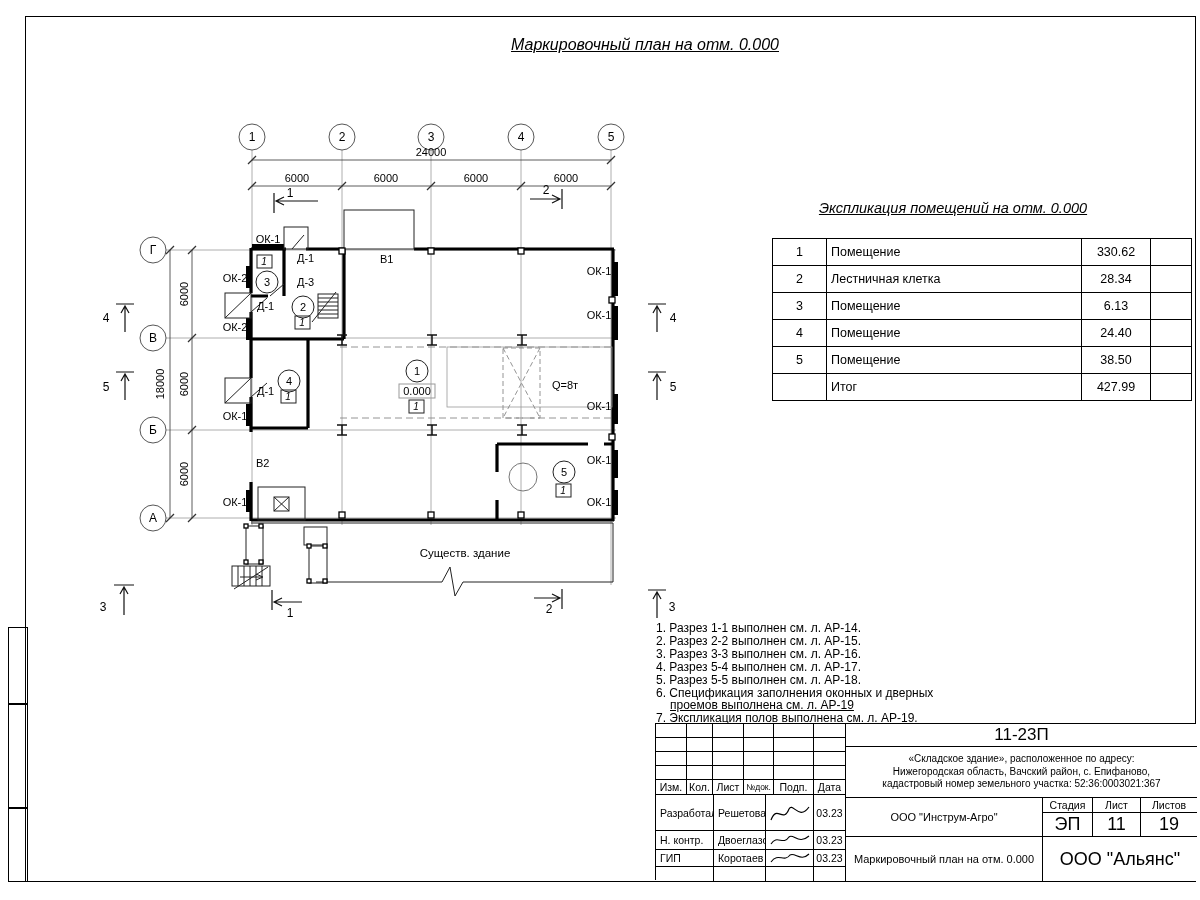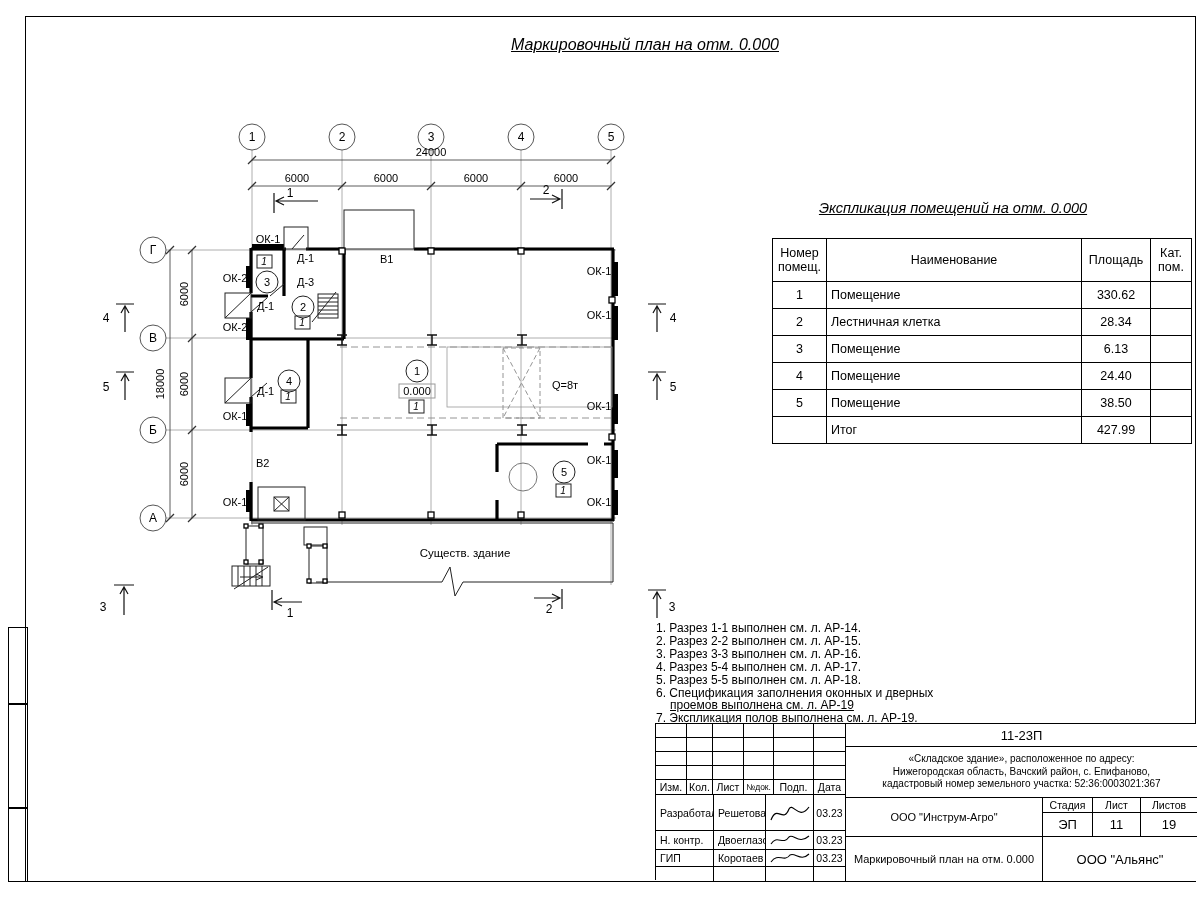--- a/index.html
+++ b/index.html
@@ -34,22 +34,22 @@
   
   .tb{left:655px;top:723px;width:541px;height:157px;border:1.6px solid #000;
       box-sizing:border-box;font-size:10.5px;}
   .tb *{box-sizing:border-box;}
   .tb .cell{position:absolute;border-right:1.1px solid #000;border-bottom:1.1px solid #000;
       display:flex;align-items:center;justify-content:center;overflow:hidden;background:#fff;}
   .tb .nb{border-bottom:none;} .tb .nr{border-right:none;}
   .tb .left-al{justify-content:flex-start;padding-left:4px;}
   .small{font-size:8.5px;}
   .addr{font-size:10px;line-height:12.5px;text-align:center;}
-  .doc-num{font-size:13px;}
-  .big{font-size:13px;}
+  .doc-num{font-size:17px;}
+  .big{font-size:18px;}
 </style>
 </head>
 <body>
 
 <div class="abs sheet-frame"></div>
 <div class="abs edge-cell" style="top:627px;height:76px;"></div>
 <div class="abs edge-cell" style="top:703px;height:104px;"></div>
 <div class="abs edge-cell" style="top:807px;height:73px;"></div>
 
 <div class="abs main-title">Маркировочный план на отм. 0.000</div>
@@ -253,26 +253,20 @@
     <text x="599" y="464" text-anchor="middle">ОК-1</text>
     <text x="599" y="506" text-anchor="middle">ОК-1</text>
     <text x="552" y="389">Q=8т</text>
     <text x="465" y="557" text-anchor="middle" font-size="11.5">Существ. здание</text>
   </g>
 </svg>
 
 <div class="abs sched">
   <table>
     <tbody>
-        <tr>
-      <th class="c-num">Номер помещ.</th>
-      <th class="c-name">Наименование</th>
-      <th class="c-area">Площадь</th>
-      <th class="c-cat">Кат. пом.</th>
-    </tr>
     <tr>
       <td class="c-num">1</td>
       <td class="c-name">Помещение</td>
       <td class="c-area">330.62</td>
       <td class="c-cat"></td>
     </tr>
     <tr>
       <td class="c-num">2</td>
       <td class="c-name">Лестничная клетка</td>
       <td class="c-area">28.34</td>

